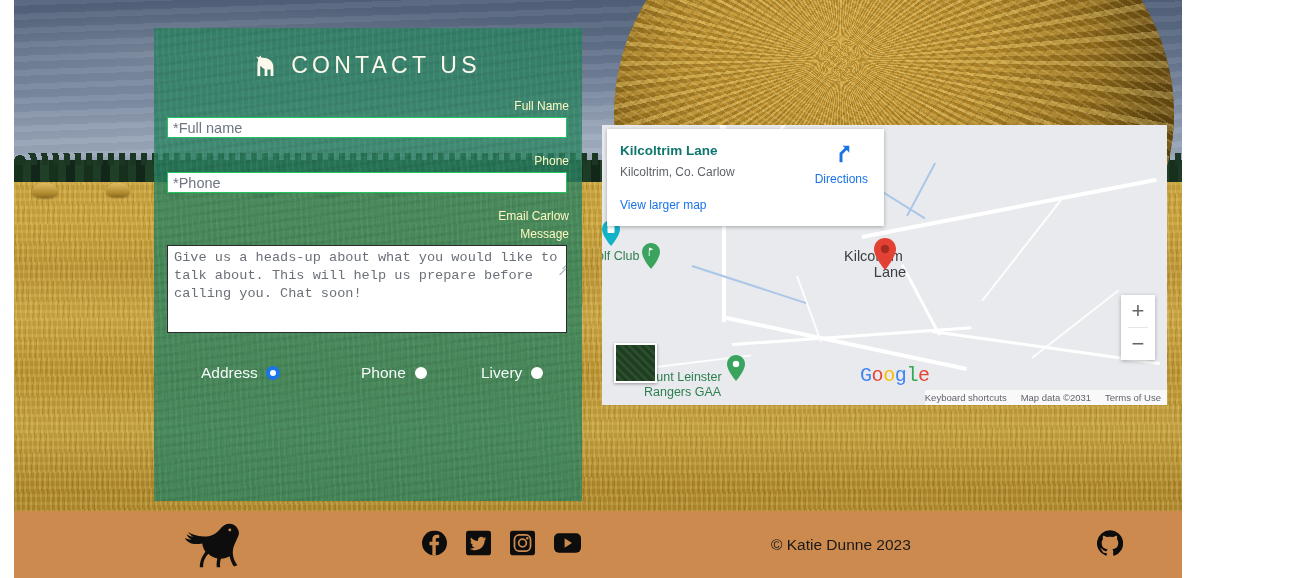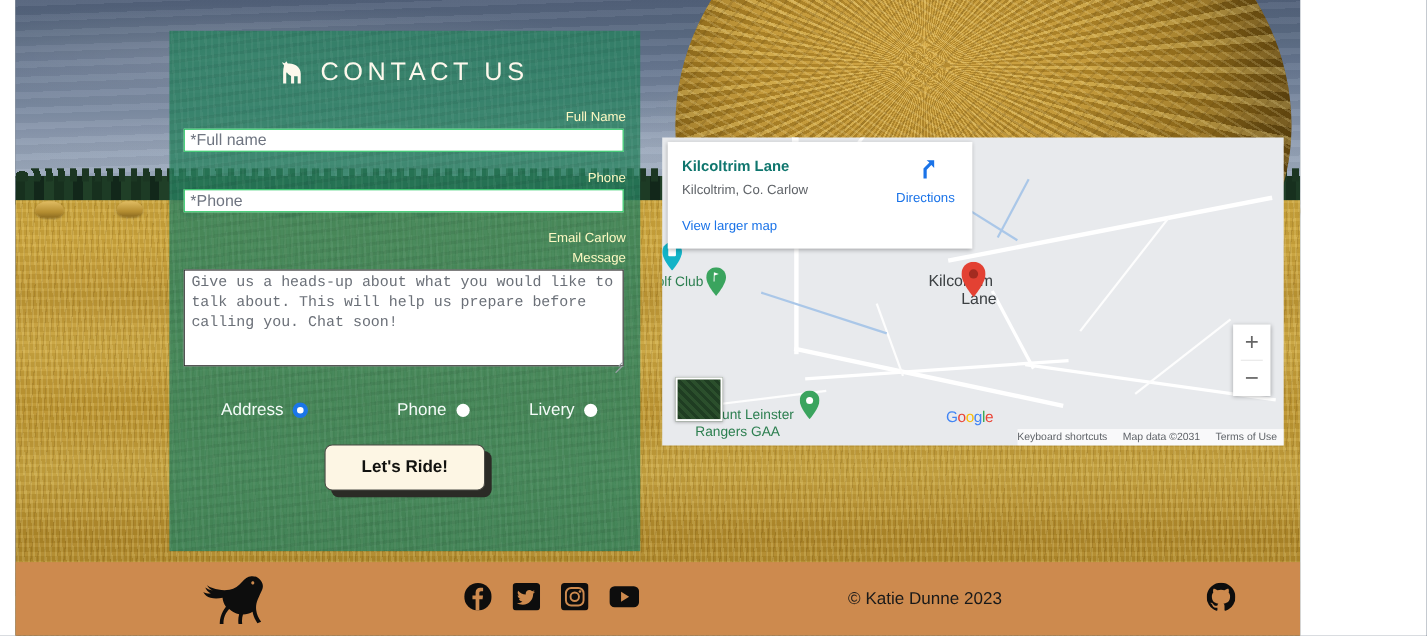--- a/index.html
+++ b/index.html
@@ -370,22 +370,22 @@
       repeating-linear-gradient(45deg, #1f3d22 0 3px, #2b4f2c 3px 6px),
       #24421f;
     box-shadow: 0 1px 3px rgba(0,0,0,.35);
     z-index: 15;
     cursor: pointer;
   }
 
   .google-logo {
     position: absolute;
     left: 258px; bottom: 18px;
-    font-size: 14px;
-    font-family: Liberation Sans, sans-serif;
+    font-size: 20px;
+    font-family: Liberation Mono, monospace;
     z-index: 15;
     letter-spacing: -.4px;
   }
   .google-logo span { font-weight: normal; }
 
   .zoom-ctrl {
     position: absolute;
     right: 12px; bottom: 45px;
     width: 34px;
     background: #fff;
@@ -497,23 +497,20 @@
         <label class="radio-opt">
           <span>Phone</span>
           <span class="radio-dot"></span>
         </label>
         <label class="radio-opt">
           <span>Livery</span>
           <span class="radio-dot"></span>
         </label>
       </div>
 
-      <div class="btn-wrap">
-        <button class="submit-btn">Let's Ride!</button>
-      </div>
 
     </div>
   </section>
 
   <section id="map">
 
     <div class="road" style="left:118px; top:-10px; width:6px; height:110px; border-radius:3px;"></div>
     <div class="road" style="left:120px; top:92px;  width:4px; height:105px;"></div>
     <div class="road" style="left:120px; top:190px; width:250px; height:4px; transform:rotate(12deg);"></div>
     <div class="road" style="left:130px; top:218px; width:240px; height:3px; transform:rotate(-4deg);"></div>
@@ -552,21 +549,21 @@
       <path fill="#3aa45e" d="M9 0C4 0 0 4 0 9c0 6.7 9 17 9 17s9-10.3 9-17c0-5-4-9-9-9z"></path>
       <path d="M7 4.5 L11.5 6.2 L7.6 7.5 L7.6 13 L6.7 13 Z" fill="#fff"></path>
     </svg>
     <div class="poi-label green" style="left:-5px; top:124px;">olf Club</div>
 
     <svg style="position:absolute; left:125px; top:230px; width:18px; height:26px; z-index:14;" viewBox="0 0 18 26">
       <path fill="#3aa45e" d="M9 0C4 0 0 4 0 9c0 6.7 9 17 9 17s9-10.3 9-17c0-5-4-9-9-9z"></path>
       <circle cx="9" cy="9" r="3.2" fill="#fff"></circle>
     </svg>
     <div class="poi-label green" style="left:37px; top:245px;">Mount Leinster</div>
-    <div class="poi-label green" style="left:30px; top:260px;">Rangers GAA</div>
+    <div class="poi-label green" style="left:42px; top:260px;">Rangers GAA</div>
 
     <svg class="pin" style="left:272px; top:113px;" viewBox="0 0 22 32">
       <path fill="#e34133" d="M11 0C5 0 0 4.9 0 11c0 8.2 11 21 11 21s11-12.8 11-21C22 4.9 17 0 11 0z"></path>
       <circle cx="11" cy="11" r="4.2" fill="#a42b20"></circle>
     </svg>
     <div class="pin-label" style="left:242px; top:123px;">Kilcoltrim</div>
     <div class="pin-label" style="left:258px; top:139px; width:60px;">Lane</div>
 
     <div class="sat-thumb"></div>
 

